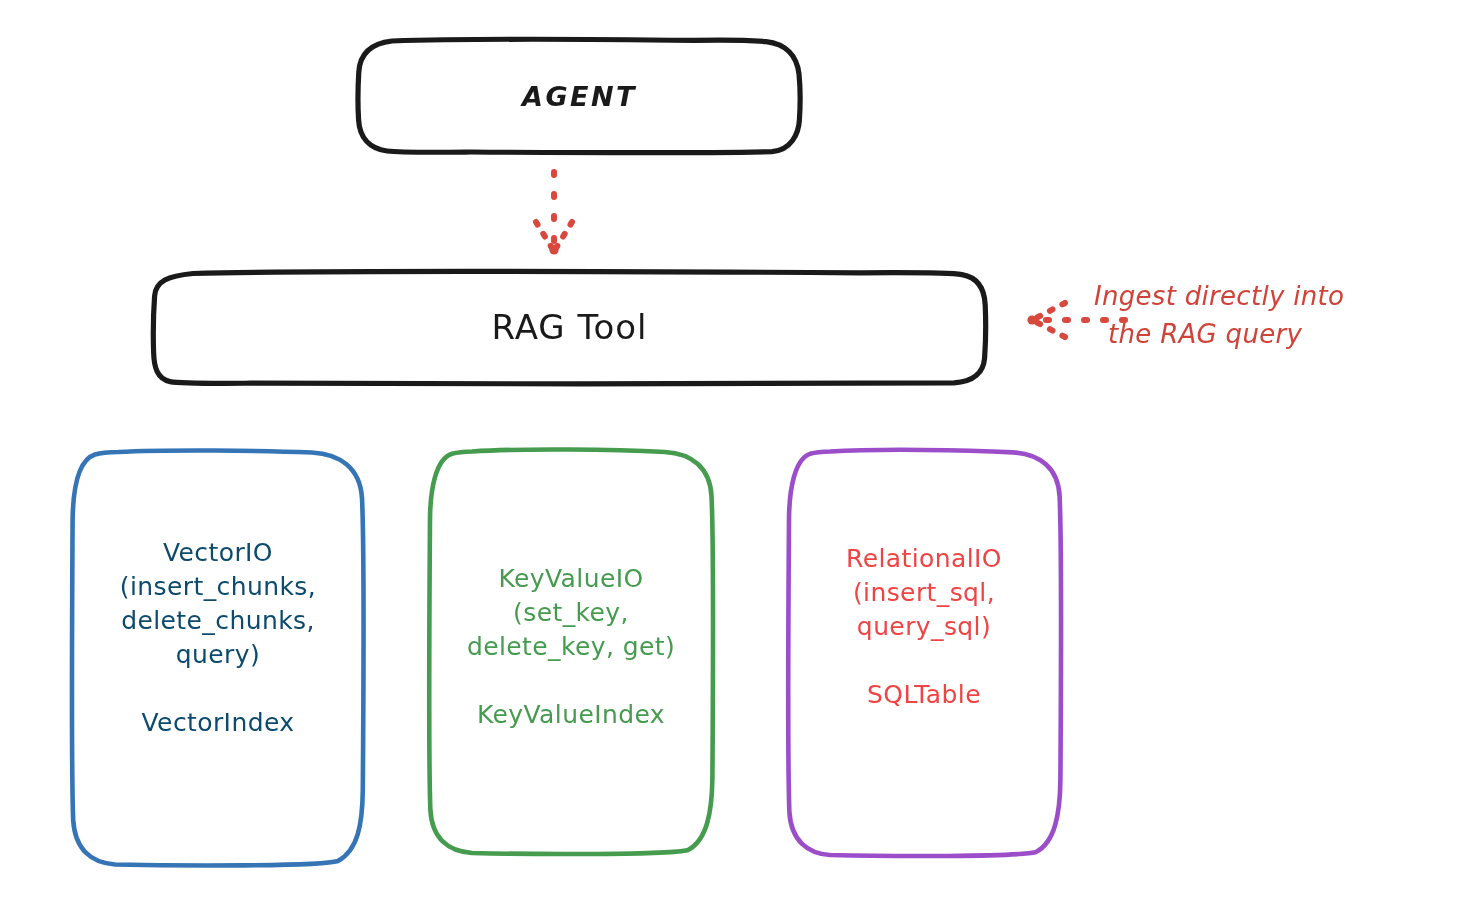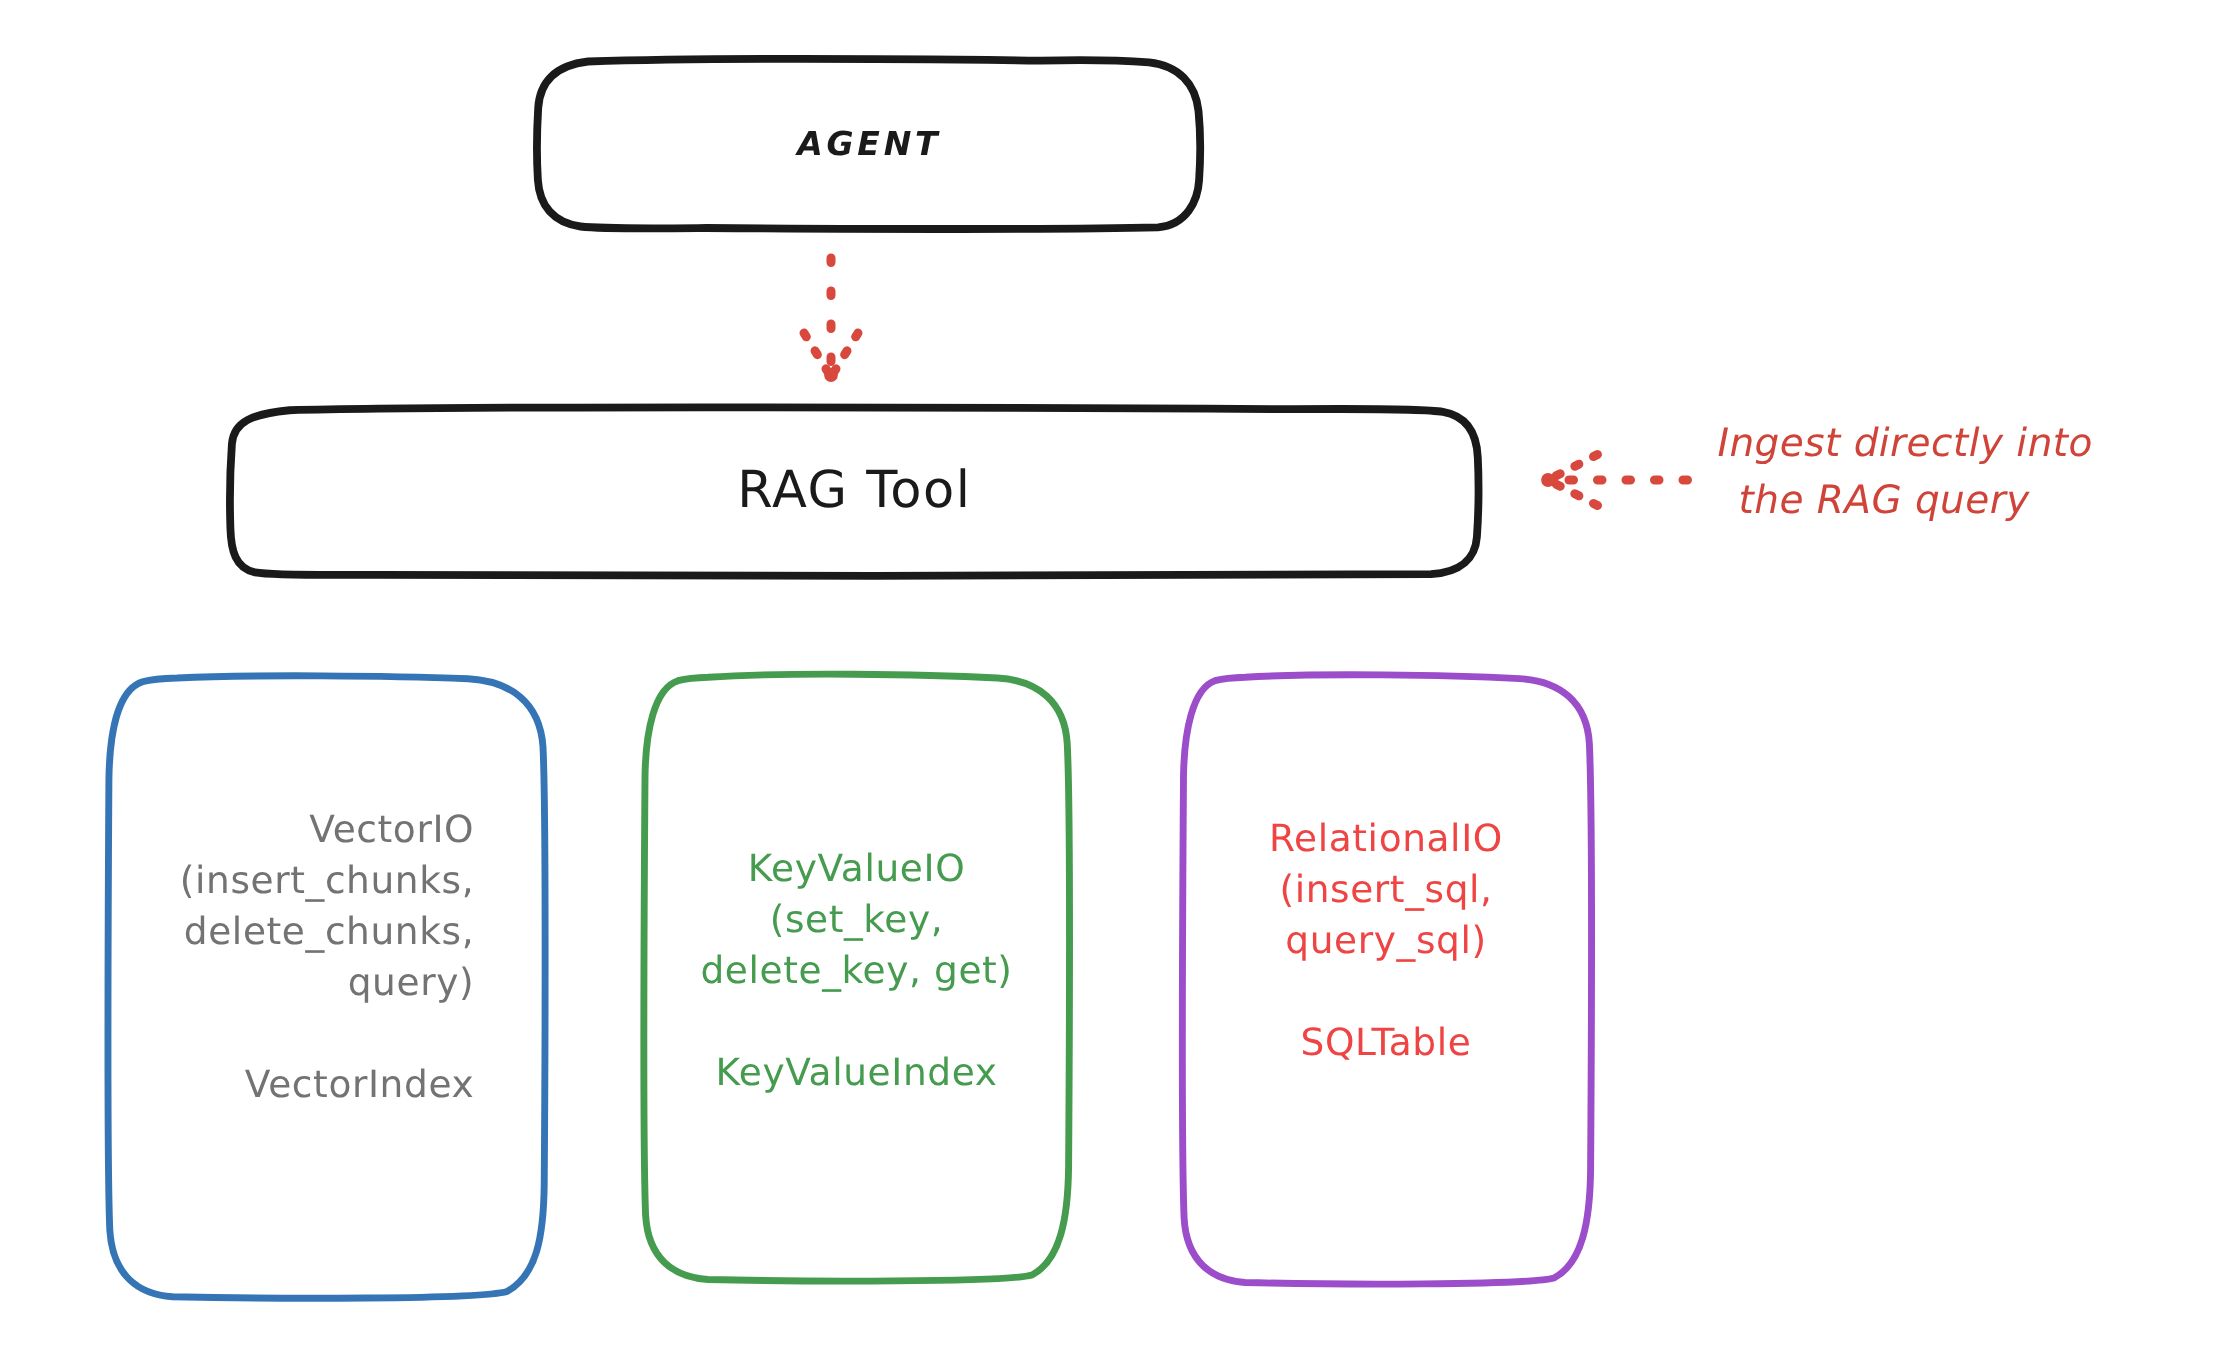--- a/index.html
+++ b/index.html
@@ -36,21 +36,21 @@
 
   
   #agent-node {
     left: 358px;
     top: 40px;
     width: 443px;
     height: 113px;
   }
   #agent-node .node-label {
     font-family: "DejaVu Sans", sans-serif;
-    font-size: 22px;
+    font-size: 27px;
     font-style: italic;
     font-weight: 600;
     letter-spacing: 2.5px;
     color: #1a1a1a;
   }
 
   
   #rag-tool-node {
     left: 155px;
     top: 272px;
@@ -73,42 +73,42 @@
     font-size: 25px;
     letter-spacing: 0.4px;
     line-height: 1.36;
   }
   #vector-io-node {
     left: 72px;
     top: 450px;
     width: 292px;
     height: 416px;
   }
-  #vector-io-node .node-label { color: #737373; text-align: right; }
+  #vector-io-node .node-label { color: #0c4a6e; }
   #key-value-io-node {
     left: 429px;
     top: 470px;
     width: 284px;
     height: 404px;
     padding-top: 92px;
   }
   #key-value-io-node .node-label { color: #459b4e; }
   #relational-io-node {
     left: 787px;
     top: 450px;
     width: 274px;
     height: 406px;
     padding-top: 92px;
   }
   #relational-io-node .node-label { color: #ef4444; }
 
   
   #ingest-annotation {
     position: absolute;
-    left: 1145px;
+    left: 1094px;
     top: 278px;
     width: 330px;
     color: #cf4338;
     font-family: "DejaVu Sans", sans-serif;
     font-size: 26px;
     font-style: italic;
     line-height: 1.45;
     text-align: left;
     letter-spacing: 0.3px;
   }

